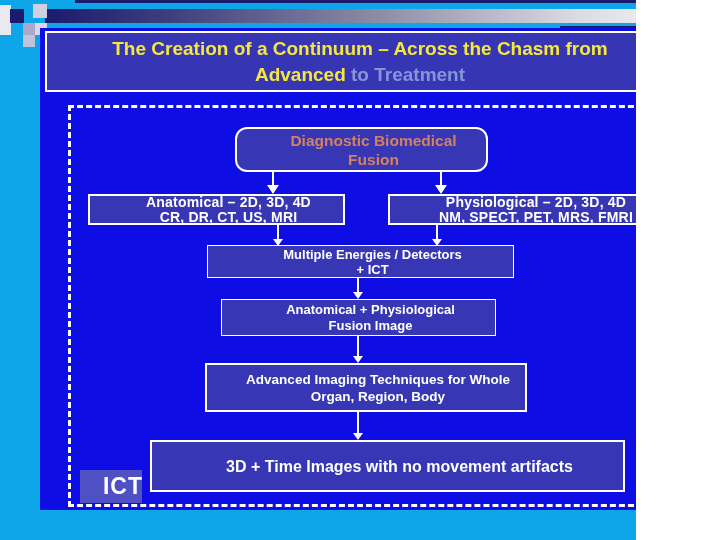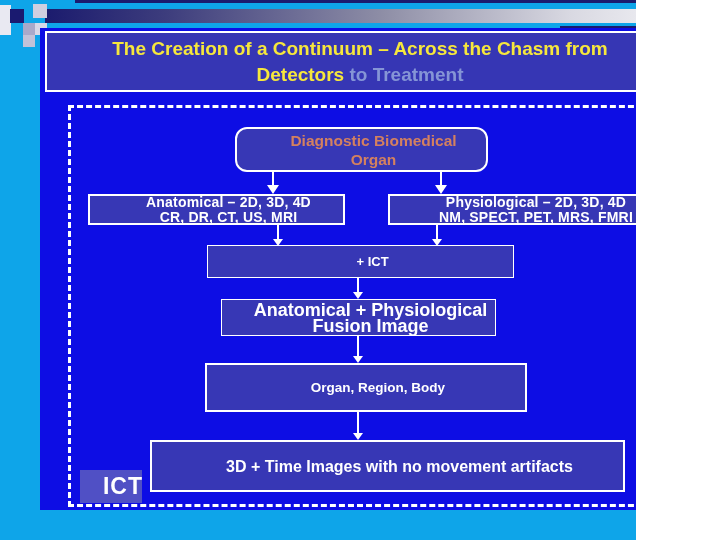--- a/index.html
+++ b/index.html
@@ -43,21 +43,21 @@
   .fbox {
     position:absolute; background:#3737b5; border:2px solid #ffffff;
     color:#ffffff; font-weight:bold; text-align:center;
     display:flex; flex-direction:column; justify-content:center; align-items:center;padding-left:24px;
   }
   .b-diagnostic { left:235px; top:127px; width:253px; height:45px; border-radius:12px;
                   color:#d4815f; font-size:15.5px; line-height:19px; }
   .b-anatomical { left:88px;  top:194px; width:257px; height:31px; font-size:14px; line-height:14.5px; letter-spacing:.2px;text-align:right; }
   .b-physio     { left:388px; top:194px; width:272px; height:31px; font-size:14px; line-height:14.5px; letter-spacing:.2px; }
   .b-energies   { left:207px; top:245px; width:307px; height:33px; border-width:1.5px; font-size:13px; line-height:15px; }
-  .b-fusion     { left:221px; top:299px; width:275px; height:37px; border-width:1.5px; font-size:18px; line-height:16px; }
+  .b-fusion     { left:221px; top:299px; width:275px; height:37px; border-width:1.5px; font-size:13px; line-height:16px; }
   .b-advanced   { left:205px; top:363px; width:322px; height:49px; font-size:13.5px; line-height:17px; }
   .b-time       { left:150px; top:440px; width:475px; height:52px; font-size:16px; line-height:23px; }
   .b-ict        { left:80px;  top:470px; width:62px;  height:33px; border:none; background:#5050c5;
                   font-size:23px; line-height:33px; letter-spacing:1px; }
 
   
   .vline { position:absolute; width:2px; background:#ffffff; }
   .head-lg { position:absolute; width:0; height:0;
              border-left:6px solid transparent; border-right:6px solid transparent;
              border-top:9px solid #ffffff; }
@@ -87,52 +87,54 @@
   <div class="sq sq5"></div>
   <div class="sq sq6"></div>
 
   <div class="abs slide-bg"></div>
 
   <div class="abs title-box">
     <div>
       <span class="title-yellow">The Creation of a Continuum – Across the Chasm from</span>
     </div>
     <div>
-      <span class="title-yellow">Detectors </span>
+      <span class="title-yellow">Advanced </span>
       <span class="title-blue">to Treatment</span>
     </div>
   </div>
 
   <div class="abs dash-frame"></div>
 
   <div class="fbox b-diagnostic">
     <div>Diagnostic Biomedical</div>
-    <div>Organ</div>
+    <div>Fusion</div>
   </div>
 
   <div class="fbox b-anatomical">
     <div>Anatomical – 2D, 3D, 4D</div>
     <div>CR, DR, CT, US, MRI</div>
   </div>
 
   <div class="fbox b-physio">
     <div>Physiological – 2D, 3D, 4D</div>
     <div>NM, SPECT, PET, MRS, FMRI</div>
   </div>
 
   <div class="fbox b-energies">
+    <div>Multiple Energies / Detectors</div>
     <div>+ ICT</div>
   </div>
 
   <div class="fbox b-fusion">
     <div>Anatomical + Physiological</div>
     <div>Fusion Image</div>
   </div>
 
   <div class="fbox b-advanced">
+    <div>Advanced Imaging Techniques for Whole</div>
     <div>Organ, Region, Body</div>
   </div>
 
   <div class="fbox b-time">
     <div>3D + Time Images with no movement artifacts</div>
   </div>
 
   <div class="fbox b-ict">ICT</div>
 
   <div class="vline cA"></div>

